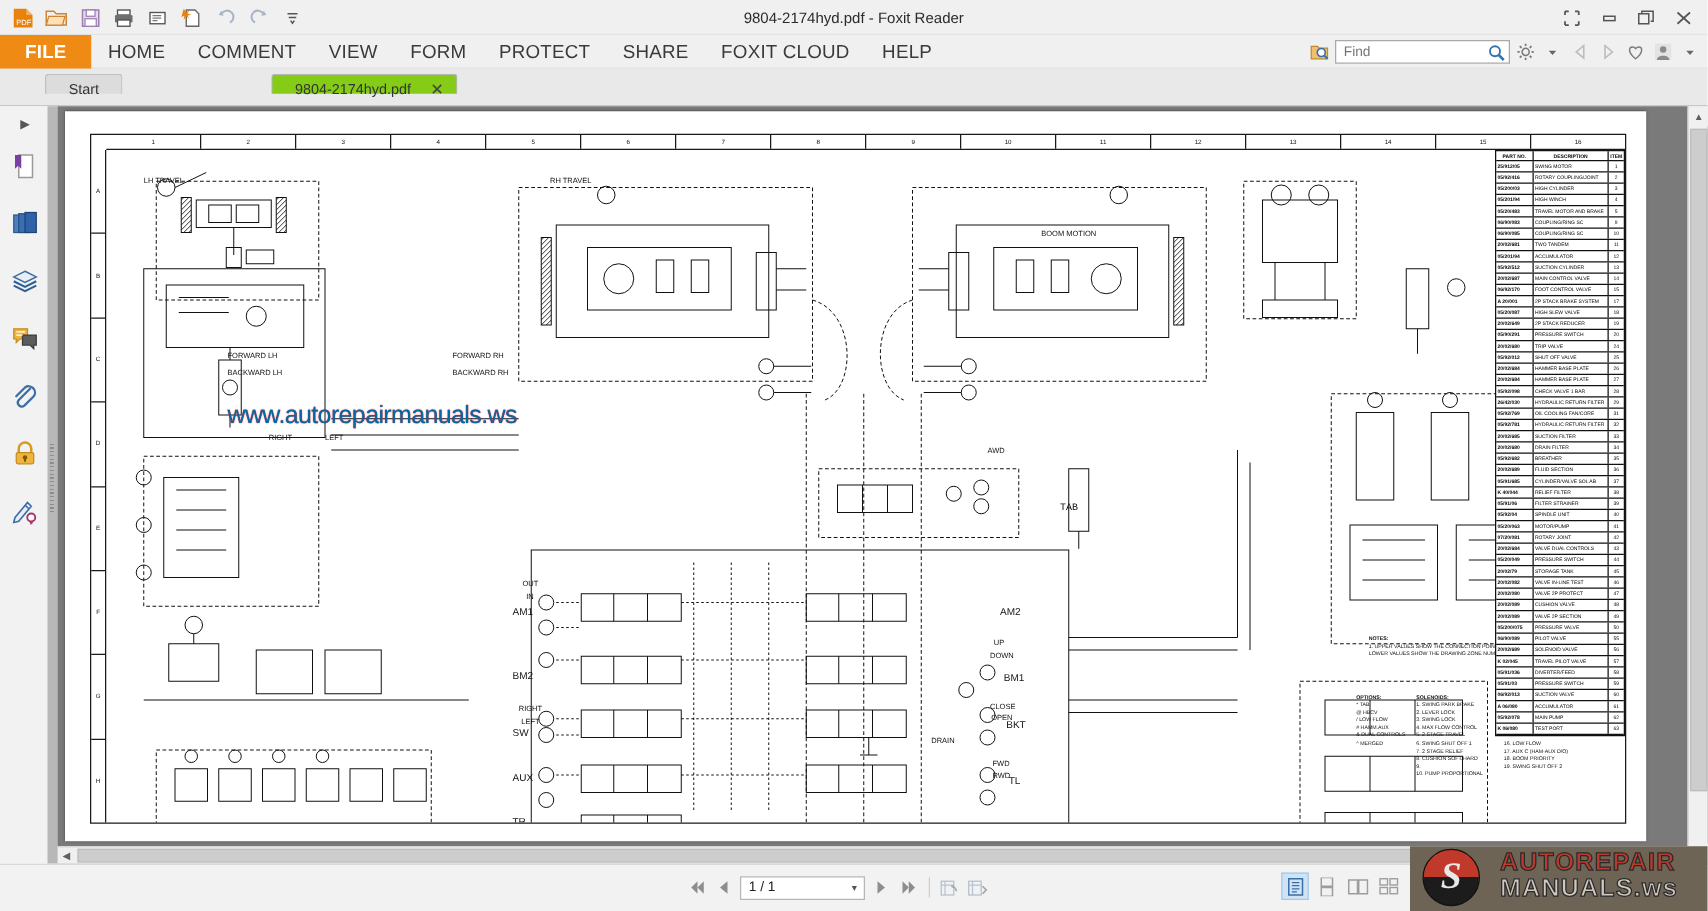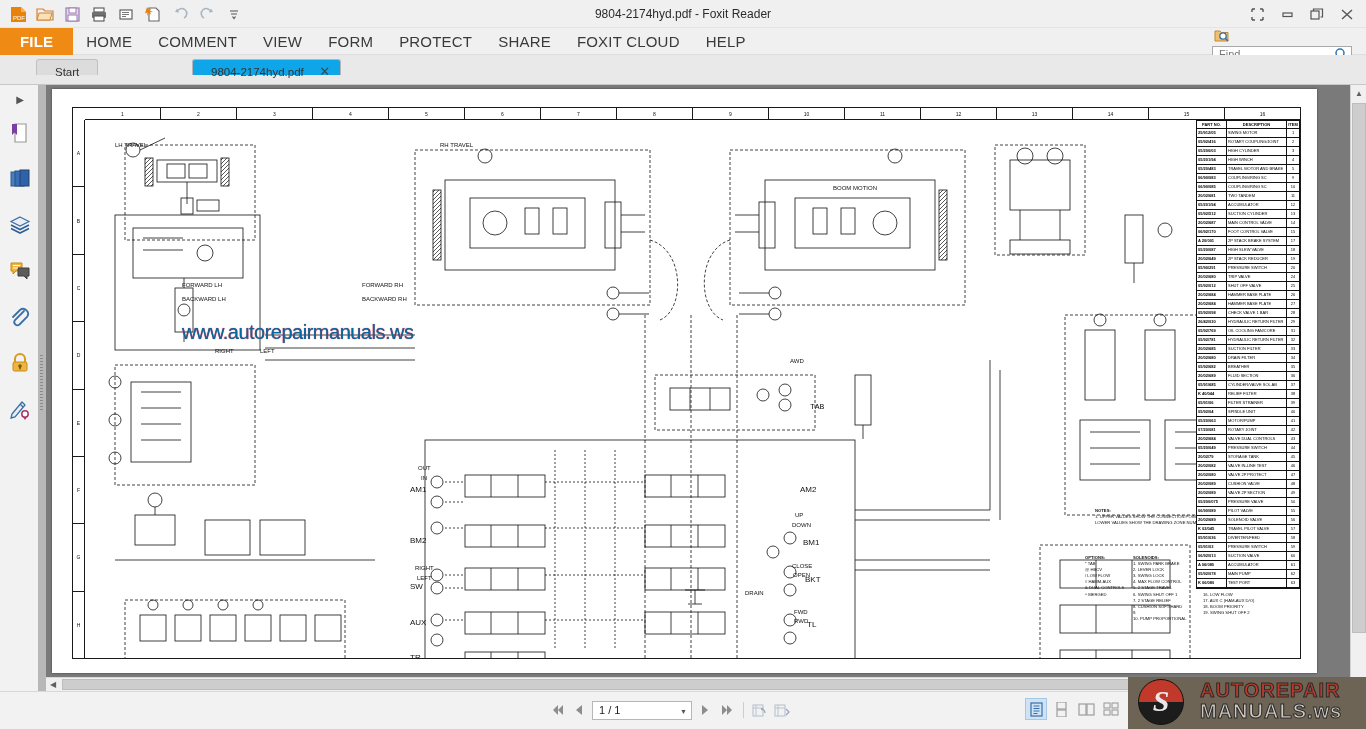--- a/index.html
+++ b/index.html
@@ -39,22 +39,22 @@
   }
   .tabs-left { position:absolute; left:0; top:0; display:flex; height:27px; }
   .rtab {
     height:27px; line-height:27px; padding:0 13px; font-size:15px;
     color:#3a3a3a; cursor:pointer; letter-spacing:.2px;
   }
   .rtab.file {
     background:#ef8b15; color:#fff; font-weight:bold; padding:0 20px;
   }
   .ribbon-right {
-    position:absolute; right:14px; top:0; height:27px;
-    display:flex; align-items:flex-start; gap:2px;flex-direction:column;
+    position:absolute; right:4px; top:0; height:27px;
+    display:flex; align-items:center; gap:2px;
   }
   .findbox {
     width:140px; height:19px; border:1px solid #a9a9a9; background:#fff;
     display:flex; align-items:center; padding:0 2px 0 6px;
   }
   .findbox input {
     border:none; outline:none; width:115px; font-size:11px; color:#777;
     font-family:"Liberation Sans", sans-serif; background:transparent;
   }
   .ico-btn {
@@ -67,21 +67,21 @@
     position:absolute; left:0; top:55px; width:1366px; height:30px;
     background:#e9e9e9; border-bottom:1px solid #c7c7c7;
   }
   .dtab {
     position:absolute; top:4px; height:16px; line-height:25px;
     font-size:11.5px; color:#333; padding:0 18px;
     border:1px solid #c0c0c0; border-bottom:none;
     background:#dcdcdc; cursor:pointer;
     border-top-left-radius:3px; border-top-right-radius:3px;
   }
-  .dtab.active { background:#0ea5e9; border-color:#b5b5b5; }
+  .dtab.active { background:#84cc16; border-color:#b5b5b5;margin-left:25px; }
   #tab-start { left:36px; }
   #tab-doc { left:192px; padding-right:36px; }
   .dtab-close {
     position:absolute; right:8px; top:5px; width:14px; height:14px;
     font-size:13px; line-height:13px; text-align:center; color:#444; cursor:pointer;
   }
   
   .navpanel {
     position:absolute; left:0; top:85px; width:40px; height:606px;
     background:#f2f2f2; border-right:1px solid #c9c9c9;
@@ -703,21 +703,21 @@
           </g>
         </svg>
 
         <div id="dwg-labels">
             <div class="lbl" style="left: 30px; top: 22px;">LH TRAVEL</div>
             <div class="lbl" style="left: 355px; top: 22px;">RH TRAVEL</div>
             <div class="lbl" style="left: 97px; top: 162px;">FORWARD LH</div>
             <div class="lbl" style="left: 97px; top: 176px;">BACKWARD LH</div>
             <div class="lbl" style="left: 277px; top: 162px;">FORWARD RH</div>
             <div class="lbl" style="left: 277px; top: 176px;">BACKWARD RH</div>
-            <div class="lbl big" style="left: 725px; top: 282px; font-family: Liberation Mono, monospace;">TAB</div>
+            <div class="lbl big" style="left: 763px; top: 282px; font-family: Liberation Mono, monospace;">TAB</div>
             <div class="lbl big" style="left: 325px; top: 365px;">AM1</div>
             <div class="lbl big" style="left: 715px; top: 365px;">AM2</div>
             <div class="lbl big" style="left: 325px; top: 416px;">BM2</div>
             <div class="lbl big" style="left: 718px; top: 418px;">BM1</div>
             <div class="lbl big" style="left: 325px; top: 462px;">SW</div>
             <div class="lbl big" style="left: 720px; top: 455px;">BKT</div>
             <div class="lbl big" style="left: 325px; top: 498px;">AUX</div>
             <div class="lbl big" style="left: 722px; top: 500px; text-align: center;">TL</div>
             <div class="lbl big" style="left: 325px; top: 533px;">TR</div>
             <div class="lbl" style="left: 330px; top: 445px;">RIGHT</div>

